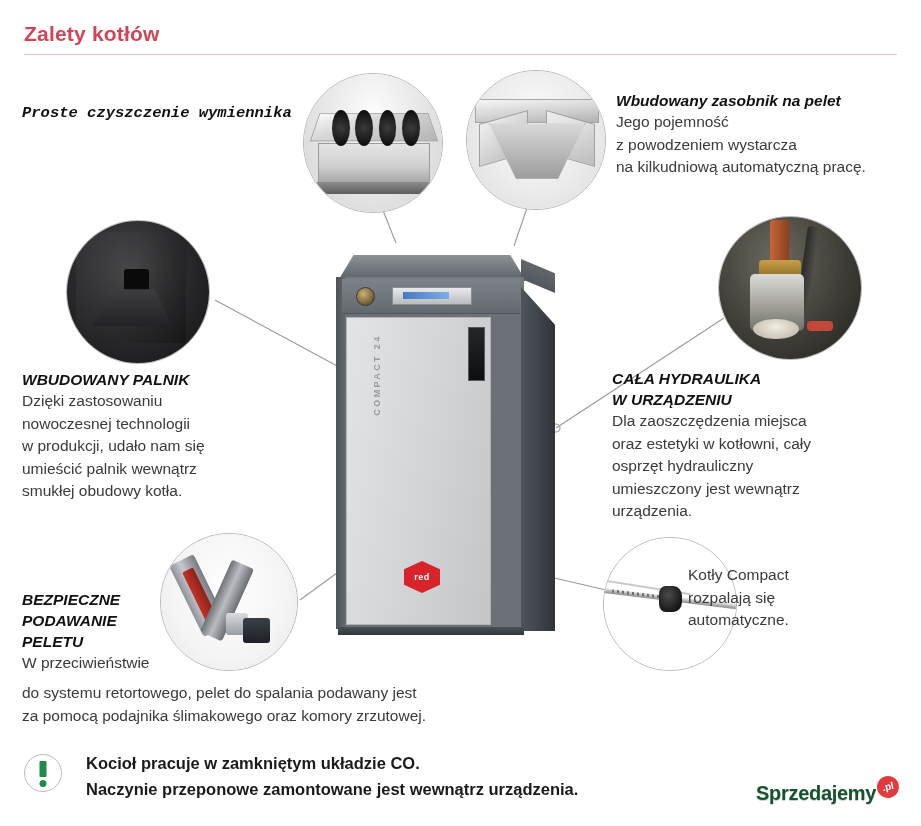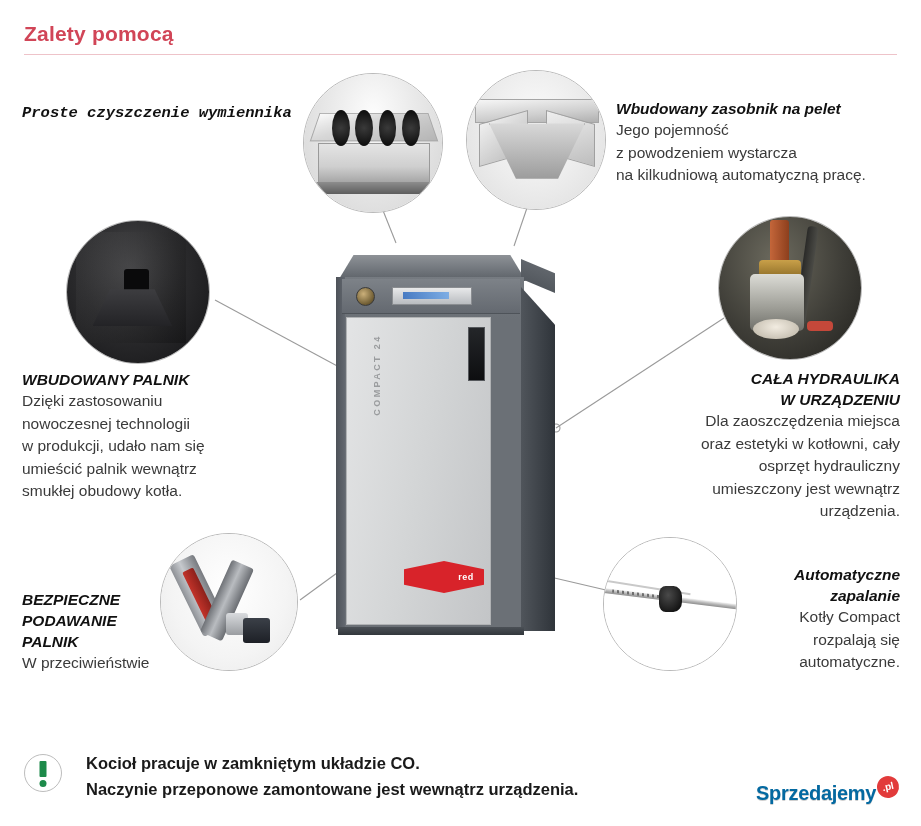--- a/index.html
+++ b/index.html
@@ -32,21 +32,21 @@
     font-size:15.5px;line-height:21px;
     color:#111;
     white-space:pre-line;
   }
   .blk-body{
     font-size:15.5px;line-height:22.5px;
     color:#3a3a3a;font-weight:400;
     white-space:pre-line;
   }
   .al-left{text-align:left;}
-  .al-right{text-align:right;}
+  .al-right{text-align:left;}
 
   
   .wire{position:absolute;left:0;top:0;width:921px;height:826px;pointer-events:none;}
 
   
   .photo{
     position:absolute;border-radius:50%;
     overflow:hidden;
     border:1px solid #b9b9b9;
     background:#fff;
@@ -261,21 +261,20 @@
     clip-path:polygon(0 0,100% 11%,100% 100%,0 100%);
   }
   .b-edge{
     position:absolute;left:20px;top:34px;width:9px;height:352px;
     background:linear-gradient(90deg,#4d5258,#636870);
   }
   .b-logo{
     position:absolute;left:88px;top:318px;width:36px;height:32px;
     background:#d8232a;
     clip-path:polygon(50% 0,100% 26%,100% 74%,50% 100%,0 74%,0 26%);
-    padding-left:44px;
   }
   .b-logo span{
     display:block;color:#fff;font-size:9px;font-weight:700;
     text-align:center;line-height:32px;letter-spacing:.5px;
   }
   .b-foot{
     position:absolute;left:22px;top:384px;width:186px;height:8px;
     background:linear-gradient(180deg,#4b5056,#32373c);
   }
 
@@ -295,39 +294,39 @@
   }
   .note-text{
     position:absolute;left:62px;top:2px;
     font-size:16.5px;line-height:26px;font-weight:700;color:#1a1a1a;
     white-space:pre-line;
   }
 
   
   .watermark{
     position:absolute;left:756px;top:782px;
-    font-size:20px;font-weight:700;color:#0369a1;
+    font-size:20px;font-weight:700;color:#14532d;
     text-shadow:0 1px 0 #cfcfcf;
     letter-spacing:-.3px;white-space:nowrap;
   }
   .wm-badge{
     position:absolute;left:877px;top:776px;
     width:22px;height:22px;border-radius:50%;
     background:#e23b3b;color:#fff;
     font-size:10px;font-weight:700;
     text-align:center;line-height:22px;
     transform:rotate(-12deg);
   }
 </style>
 </head>
 <body>
 
 <div id="page">
 
-  <div class="page-title">Zalety pomocą</div>
+  <div class="page-title">Zalety kotłów</div>
   <div class="title-rule"></div>
 
   <svg class="wire" viewBox="0 0 921 826" xmlns="http://www.w3.org/2000/svg">
     <g stroke="#9a9a9a" stroke-width="1.1" fill="none">
 
       <path d="M382 208 L396 243"></path>
 
       <path d="M528 205 L514 246"></path>
 
       <path d="M215 300 L404 402"></path>
@@ -420,21 +419,21 @@
     <div class="b-logo">
       <span>red</span>
     </div>
     <div class="b-foot"></div>
   </div>
 
   <div class="block al-left" style="left:22px;top:103px;width:280px;font-family:Liberation Mono, monospace;">
     <div class="blk-head">Proste czyszczenie wymiennika</div>
   </div>
 
-  <div class="block al-left" style="left:616px;top:98px;width:300px;">
+  <div class="block al-left" style="left:616px;top:90px;width:300px;">
     <div class="blk-head">Wbudowany zasobnik na pelet</div>
     <div class="blk-body">Jego pojemność
 z powodzeniem wystarcza
 na kilkudniową automatyczną pracę.</div>
   </div>
 
   <div class="block al-left" style="left:22px;top:369px;width:280px;">
     <div class="blk-head">WBUDOWANY PALNIK</div>
     <div class="blk-body">Dzięki zastosowaniu
 nowoczesnej technologii
@@ -449,27 +448,27 @@
     <div class="blk-body">Dla zaoszczędzenia miejsca
 oraz estetyki w kotłowni, cały
 osprzęt hydrauliczny
 umieszczony jest wewnątrz
 urządzenia.</div>
   </div>
 
   <div class="block al-left" style="left:22px;top:589px;width:150px;">
     <div class="blk-head">BEZPIECZNE
 PODAWANIE
-PALNIK</div>
+PELETU</div>
     <div class="blk-body">W przeciwieństwie</div>
   </div>
+  <div class="block al-left blk-body" style="left:22px;top:682px;width:520px;">do systemu retortowego, pelet do spalania podawany jest
+za pomocą podajnika ślimakowego oraz komory zrzutowej.</div>
 
   <div class="block al-right" style="left:688px;top:564px;width:212px;">
-    <div class="blk-head">Automatyczne
-zapalanie</div>
     <div class="blk-body">Kotły Compact
 rozpalają się
 automatyczne.</div>
   </div>
 
   <div class="note">
     <div class="note-icon">
       <div class="bang"></div>
       <div class="dot"></div>
     </div>

